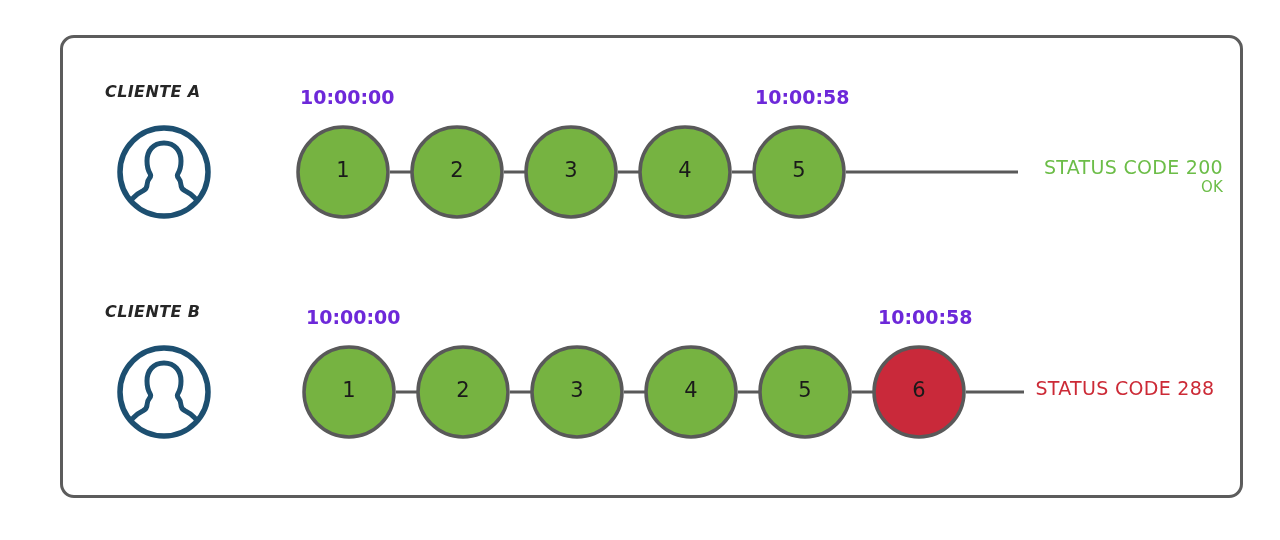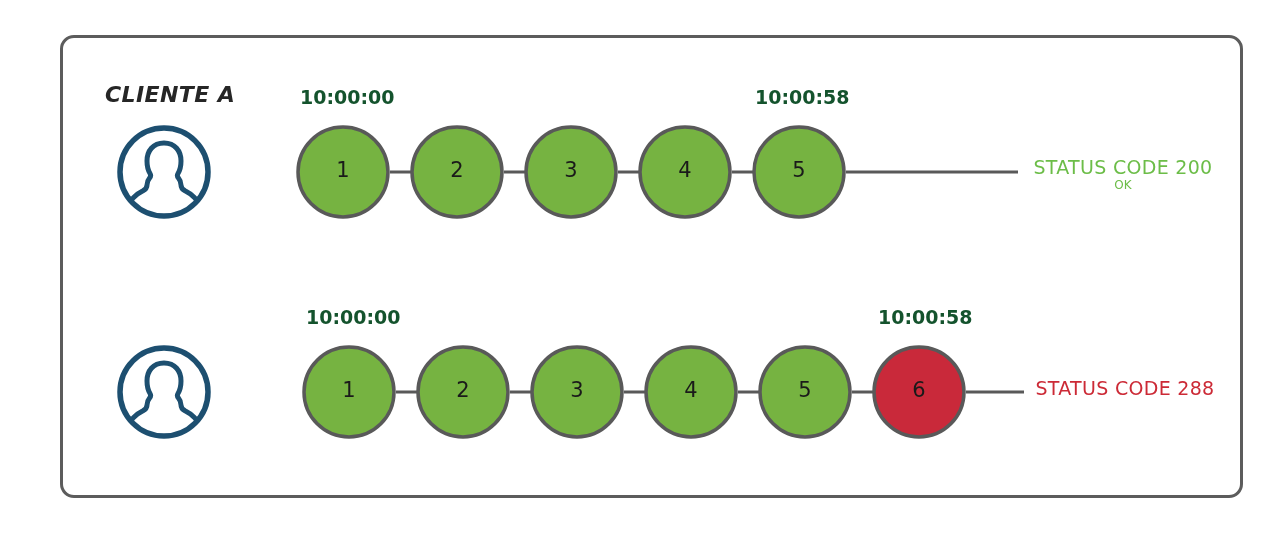--- a/index.html
+++ b/index.html
@@ -43,21 +43,21 @@
   }
   .row-a { top: 70px; }
   .row-b { top: 290px; }
 
   
   .client-label {
     position: absolute;
     left: 105px;
     top: 12px;
     font-family: "DejaVu Sans", sans-serif;
-    font-size: 22px;
+    font-size: 16px;
     font-weight: 600;
     font-style: italic;
     letter-spacing: 0.4px;
     color: #262626;
     white-space: nowrap;
   }
 
   
   .avatar {
     position: absolute;
@@ -68,21 +68,21 @@
   }
   .avatar svg { display: block; width: 100px; height: 100px; }
 
   
   .timestamp {
     position: absolute;
     top: 16px;
     font-family: "DejaVu Sans", sans-serif;
     font-size: 19px;
     font-weight: bold;
-    color: #14532d;
+    color: #6d28d9;
     white-space: nowrap;
   }
 
   
   .chain {
     position: absolute;
     top: 48px;
     height: 108px;
   }
   .chain svg { display: block; }
@@ -104,24 +104,24 @@
     white-space: nowrap;
     font-family: "DejaVu Sans", sans-serif;
   }
   .status .line1 {
     display: block;
     font-size: 19px;
     letter-spacing: 0.3px;
   }
   .status .line2 {
     display: block;
-    font-size: 12px;
+    font-size: 15px;
     letter-spacing: 0.2px;
   }
-  .status-ok .line1, .status-ok .line2 { color: #6cbd48; }
+  .status-ok .line1, .status-ok .line2 { color: #6cbd48; text-align: right; }
   .status-err .line1, .status-err .line2 { color: #cc2a36; }
 </style>
 </head>
 <body>
 
 <div id="stage">
   <div class="frame"></div>
 
   <div class="row row-a">
 
@@ -187,20 +187,21 @@
     </div>
 
     <div class="status status-ok" style="left:1023px; top:86px; width:200px;">
       <span class="line1">STATUS CODE 200</span>
       <span class="line2">OK</span>
     </div>
   </div>
 
   <div class="row row-b">
 
+    <div class="client-label">CLIENTE B</div>
 
     <div class="avatar">
       <svg viewBox="0 0 100 100" xmlns="http://www.w3.org/2000/svg">
         <defs>
           <clipPath id="clipB">
               <circle cx="50" cy="50" r="44"></circle>
             </clipPath>
         </defs>
         <g clip-path="url(#clipB)" fill="none" stroke="#1d4f70" stroke-width="5" stroke-linecap="round" stroke-linejoin="round">
           <path d="M50 21

